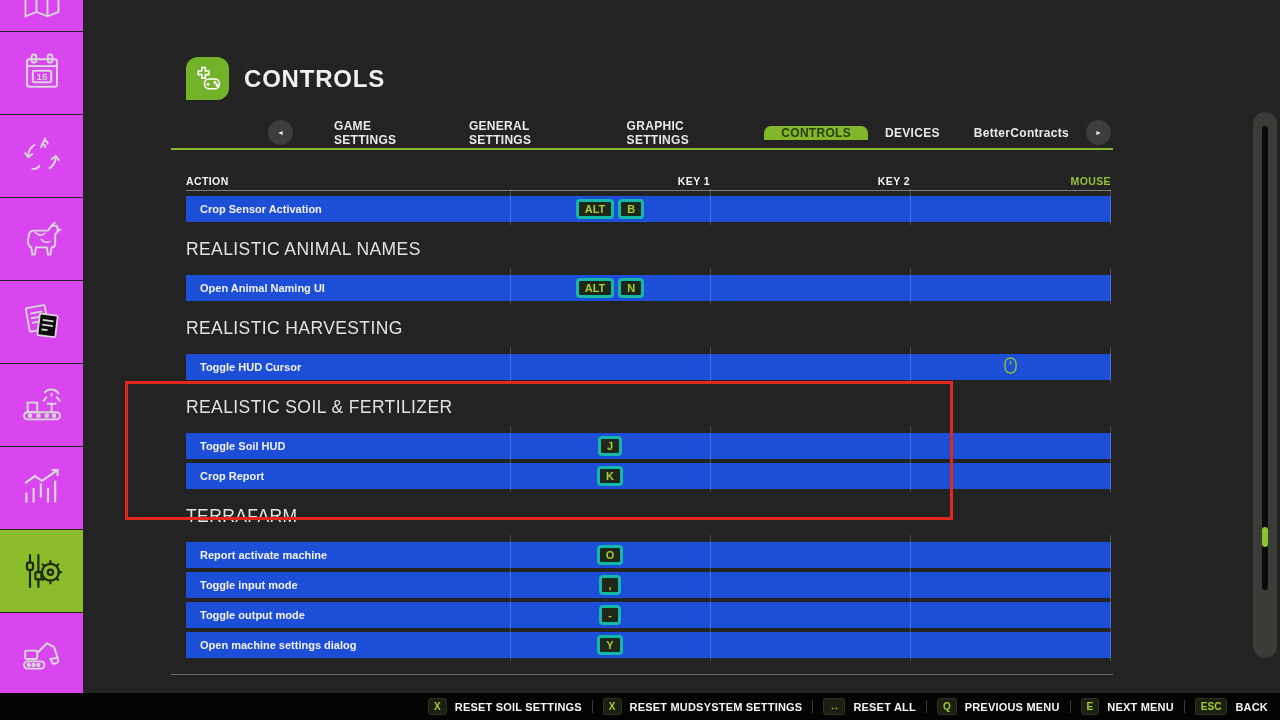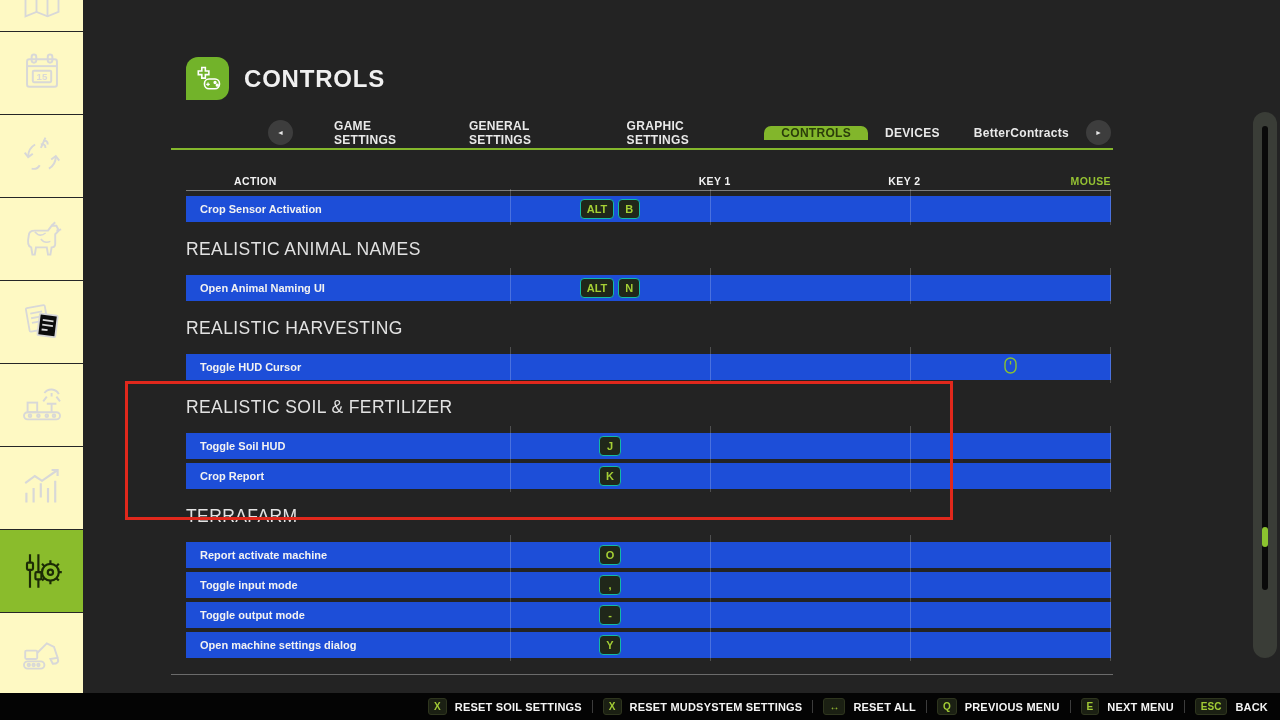--- a/index.html
+++ b/index.html
@@ -1,20 +1,20 @@
 <!DOCTYPE html>
 <html><head>
 <meta charset="utf-8">
 <style>
   * { margin:0; padding:0; box-sizing:border-box; }
   html,body { width:1280px; height:720px; overflow:hidden; background:#000;
               font-family:"Liberation Sans", sans-serif; position:relative; }
 
   
-  .sidebar { position:absolute; left:0; top:0; width:83px; height:693px; background:#fef9c3; }
+  .sidebar { position:absolute; left:0; top:0; width:83px; height:693px; background:#d946ef; }
   .side-item { position:relative; border-top:1px solid #262626; display:flex;
                align-items:center; justify-content:center; overflow:visible; }
   .side-item:first-child { border-top:none; overflow:hidden; }
   .side-item svg { display:block; }
   .side-item.active { background:#8abc2c; }
   .side-bump { position:absolute; right:-12px; top:50%; transform:translateY(-50%);
                width:24px; height:32px; background:#8abc2c; border-radius:0 16px 16px 0;
                display:flex; align-items:center; justify-content:flex-end; padding-right:5px; }
   .side-bump::after { content:''; width:0; height:0; border-top:4px solid transparent;
                border-bottom:4px solid transparent; border-left:6px solid #1d1d1d; }
@@ -37,36 +37,36 @@
   .tab-arrow.right { margin-left:auto; margin-right:2px; }
   .tab { display:flex; align-items:center; padding:0 17px; font-size:12px; font-weight:bold;
          color:#e9e9e9; letter-spacing:0.3px; cursor:pointer; }
   .tab.active { background:#82b62b; color:#2b3d0a; border-radius:7px 7px 0 0; }
   .tab-underline { position:absolute; left:88px; top:148px; width:942px; height:2px; background:#84b72c; }
 
   
   .content { position:absolute; left:103px; top:165px; width:925px; height:510px; overflow:hidden; }
   .colheader { display:flex; margin-top:8px; height:16px; align-items:center; }
   .colheader .c { font-size:10.5px; font-weight:bold; color:#f2f2f2; letter-spacing:0.4px; }
-  .colheader .c.a { width:324px;margin-left:48px; }
+  .colheader .c.a { width:324px; }
   .colheader .c.k { width:200px; text-align:right; }
   .colheader .c.m { width:201px; text-align:right; color:#95c233; }
   .header-line { position:absolute; left:-15px; top:25px; width:955px; height:1px; background:#7d7d7d; }
 
   .section-title { font-size:17.5px; line-height:21px; color:#e2e2e2; letter-spacing:0.4px;
                    font-weight:400; margin:17px 0 15px 0; }
   .rowgroup { position:relative; margin-top:7px; }
   .rowgroup .vline { position:absolute; top:-7px; bottom:-3px; width:1px;
                      background:rgba(255,255,255,0.20); }
   .vline.v1{left:324px;} .vline.v2{left:524px;} .vline.v3{left:724px;} .vline.v4{left:924px;}
   .row { height:26px; margin-bottom:4px; background:#1d4ed8; display:flex; align-items:center; }
   .cell-action { width:324px; padding-left:14px; font-size:11px; font-weight:bold; color:#f2f2f2; }
   .cell-key, .cell-mouse { width:200px; display:flex; align-items:center; justify-content:center; gap:4px; }
   .cell-mouse { width:201px; }
-  .key { min-width:22px; height:20px; padding:0 6px; background:#20271a; border:1px solid #14b8a6;
+  .key { min-width:22px; height:20px; padding:0 6px; background:#20271a; border:3px solid #14b8a6;
          border-radius:4px; color:#a5cf35; font-size:11px; font-weight:bold;
          display:flex; align-items:center; justify-content:center; cursor:pointer; }
   .bottom-line { position:absolute; left:88px; top:674px; width:942px; height:1px; background:#6b6b6b; }
 
   
   .scroll-outer { position:absolute; left:1170px; top:112px; width:24px; height:546px;
                   background:#3a3d37; border-radius:12px; }
   .scroll-track { position:absolute; left:9px; top:14px; width:6px; height:464px;
                   background:#0a0a0a; border-radius:3px; }
   .scroll-thumb { position:absolute; left:9px; top:415px; width:6px; height:20px;

